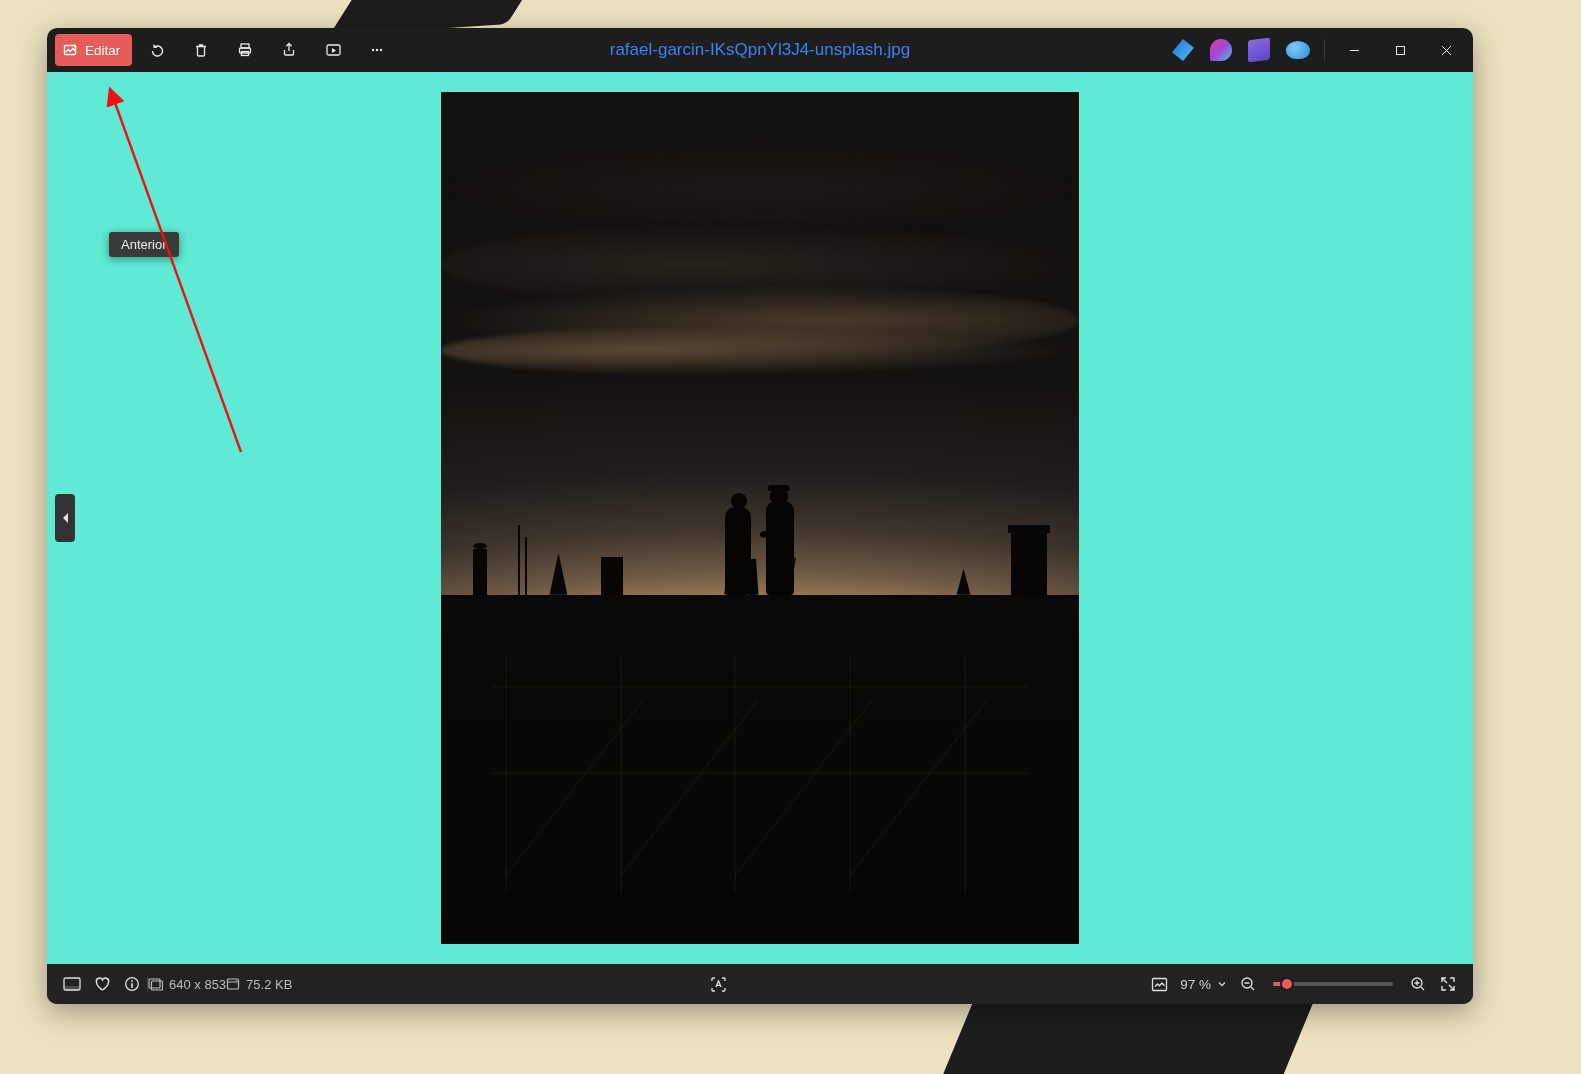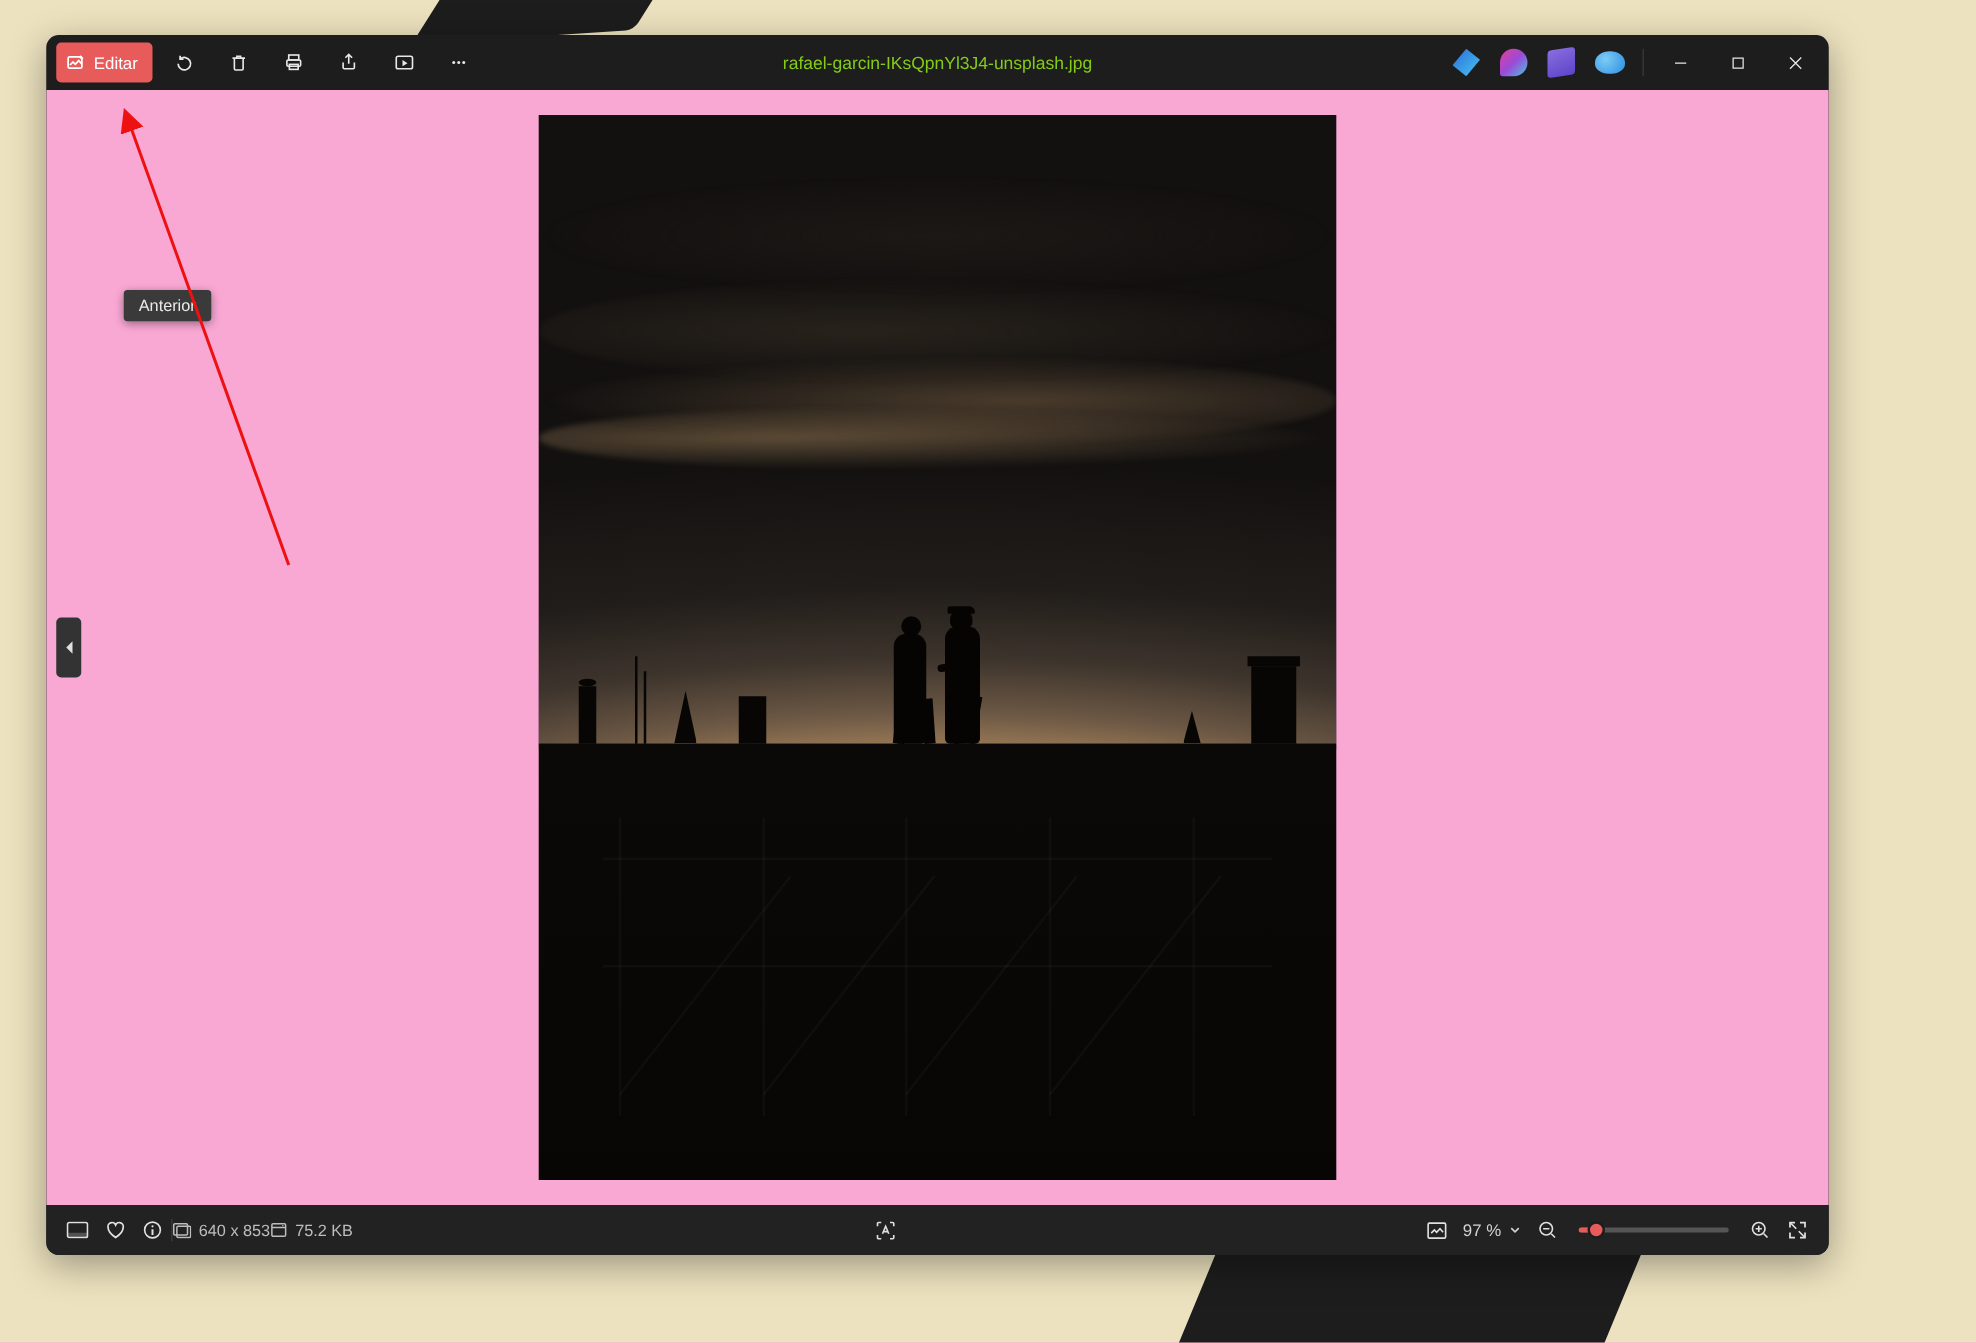--- a/index.html
+++ b/index.html
@@ -27,21 +27,21 @@
     width: 340px; height: 200px;
     background: #1d1d1d;
     transform: skewX(-25deg) rotate(-3deg);
     border-radius: 10px;
     z-index: 0;
   }
 
   
   .window {
     position: absolute;
-    top: 28px; left: 37px;
+    top: 28px; left: 47px;
     width: 1426px; height: 976px;
     background: #1d1d1d;
     border-radius: 10px;
     display: flex;
     flex-direction: column;
     overflow: hidden;
     box-shadow: 0 8px 30px rgba(0,0,0,0.35);
     z-index: 5;
   }
 
@@ -53,22 +53,22 @@
     padding: 0 4px 0 8px;
     color: #e8e8e8;
     font-size: 14px;
     position: relative;
   }
   .tb-left { display: flex; align-items: center; gap: 6px; }
   .tb-center {
     position: absolute;
     left: 50%;
     transform: translateX(-50%);
-    font-size: 14px;
-    color: #84cc16;
+    font-size: 17px;
+    color: #3b82f6;
     white-space: nowrap;
   }
   .tb-right { margin-left: auto; display: flex; align-items: center; }
 
   .tb-btn {
     height: 32px;
     min-width: 38px;
     display: flex;
     align-items: center;
     justify-content: center;
@@ -97,21 +97,21 @@
   .chip2 { background: linear-gradient(135deg,#e63e9a,#9a4bd8,#4cc1e0); border-radius: 50% 50% 50% 10%; }
   .chip3 { background: linear-gradient(160deg,#8a6de0,#5d44c9); border-radius: 3px; transform: skewY(-8deg); }
   .chip4 { background: radial-gradient(circle at 35% 35%, #7cccf5, #2c8de0); border-radius: 50% 50% 45% 45%; width:24px; height:18px; }
 
   .win-ctrl { min-width: 46px; height: 44px; border-radius: 0; }
 
   
   .viewport {
     flex: 1;
     position: relative;
-    background: #f9a8d4;
+    background: #5eead4;
     display: flex;
     align-items: center;
     justify-content: center;
   }
 
   .prev-btn {
     position: absolute;
     left: 8px;
     top: 50%;
     transform: translateY(-50%);

